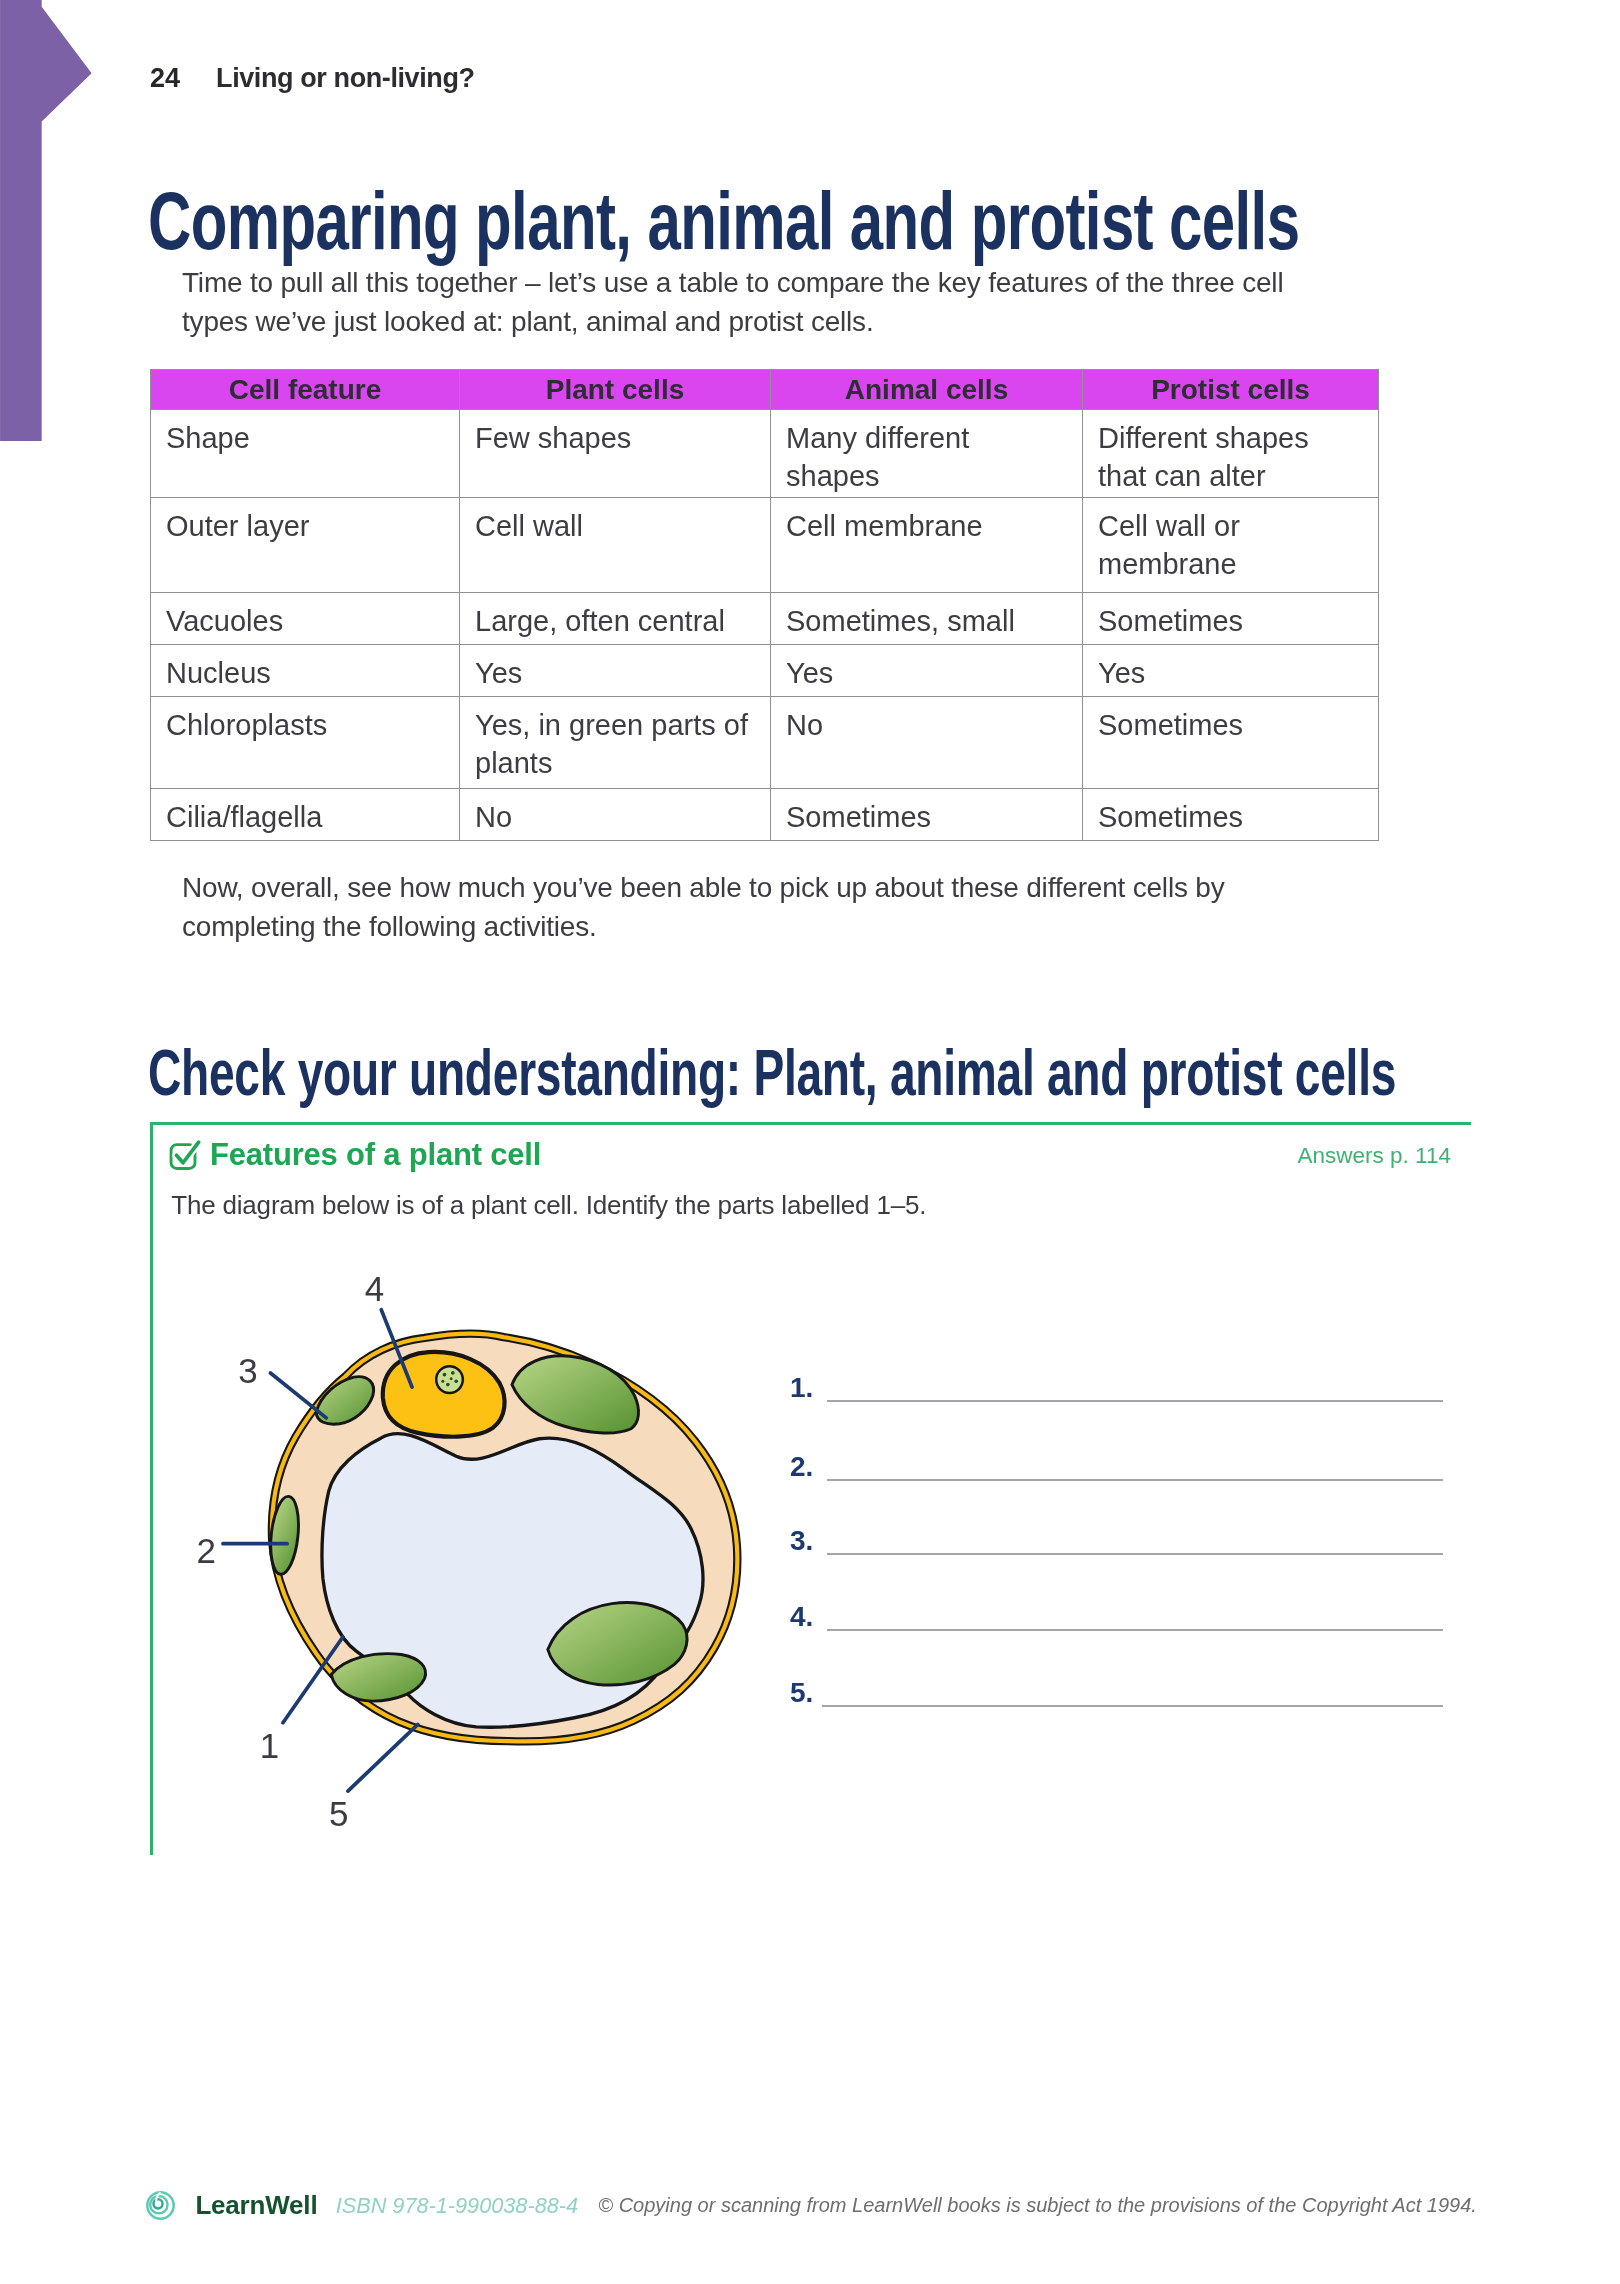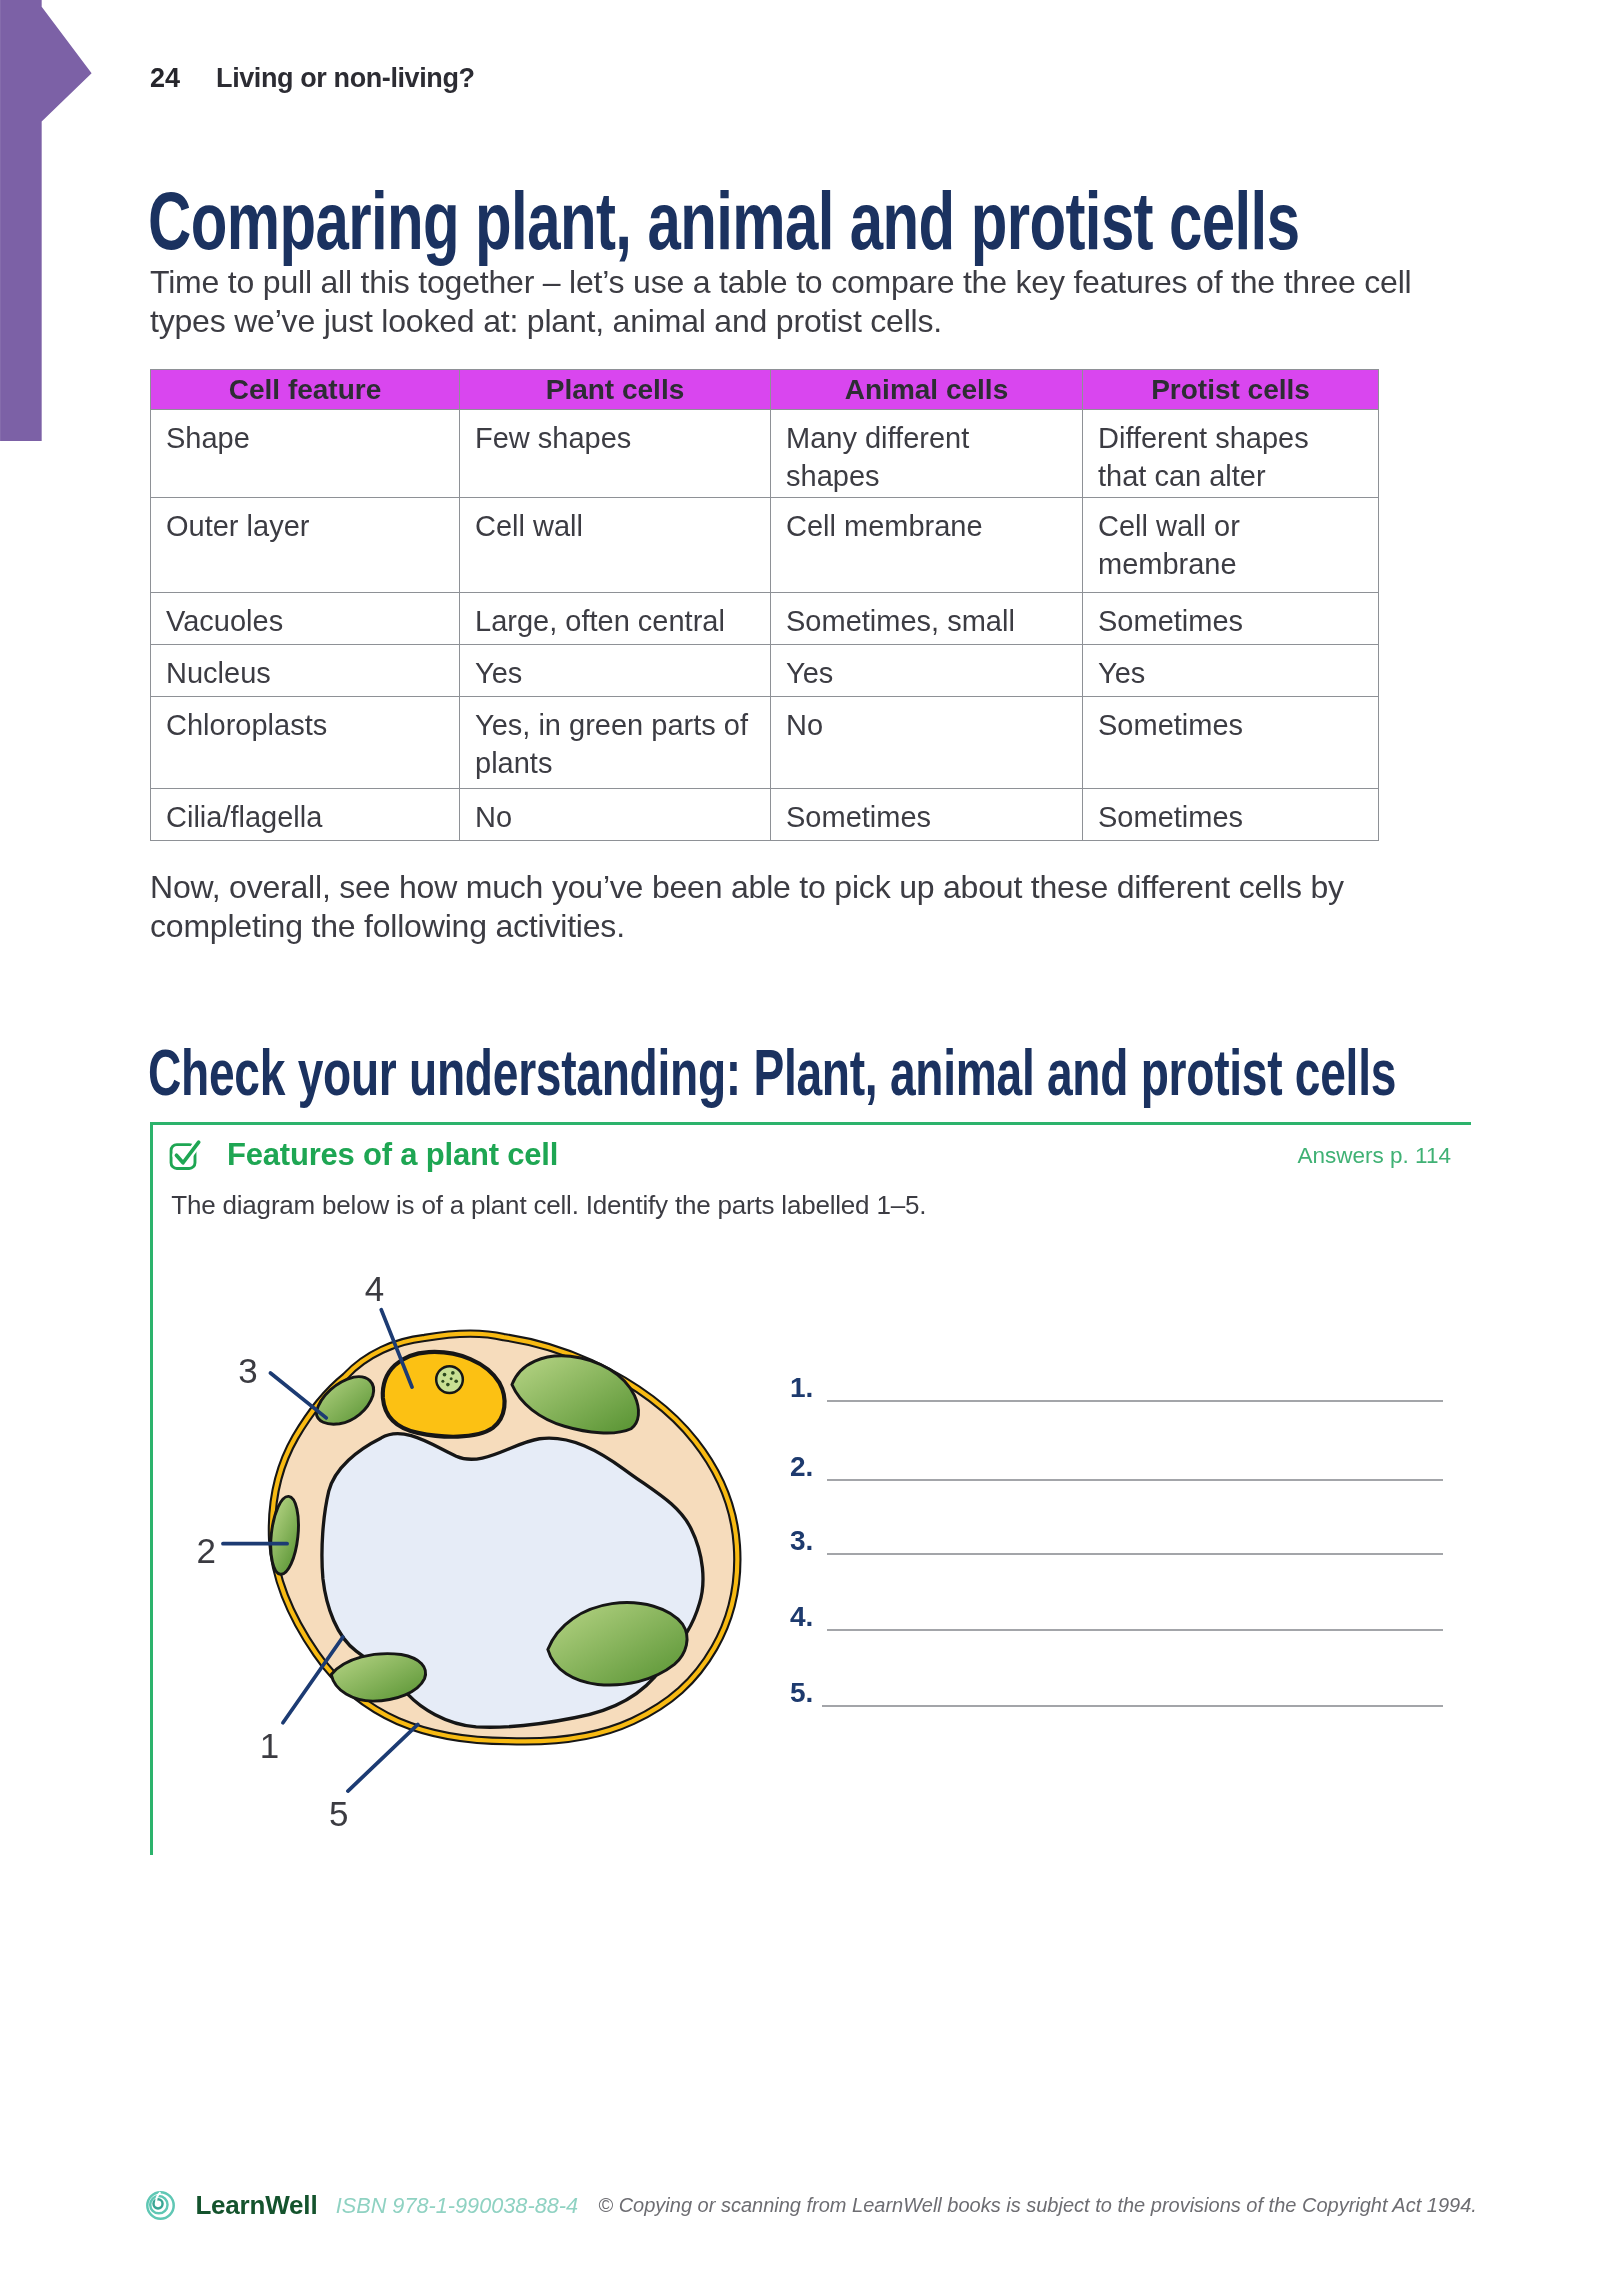--- a/index.html
+++ b/index.html
@@ -14,36 +14,36 @@
   #runhead{left:150px;top:63px;display:flex;gap:36px;align-items:baseline;
            font-size:27px;font-weight:bold;color:#26262c;}
   #runhead .chapter{font-weight:bold;color:#2c2c33;letter-spacing:-0.4px;}
 
   
   .h1{left:148px;top:175px;font-size:81px;font-weight:bold;color:#1b3260;
       transform:scaleX(.74);transform-origin:left top;white-space:nowrap;letter-spacing:-0.8px;}
   .h2{left:148px;top:1035px;font-size:65px;font-weight:bold;color:#1b3260;
       transform:scaleX(.71);transform-origin:left top;white-space:nowrap;letter-spacing:-0.4px;}
 
-  .body-text{font-size:32px;line-height:39px;color:#3c3c43;letter-spacing:-0.2px;white-space:nowrap;}
+  .body-text{font-size:28px;line-height:39px;color:#3c3c43;letter-spacing:-0.2px;white-space:nowrap;margin-left:32px;}
   #intro{left:150px;top:263px;}
   #after-table{left:150px;top:868px;}
 
   
   #cmp-table{left:150px;top:369px;border-collapse:collapse;table-layout:fixed;}
   #cmp-table th,#cmp-table td{border:1.7px solid #8e9196;}
   #cmp-table th{background:#d946ef;font-size:28px;font-weight:bold;color:#2d2d33;
                 text-align:center;vertical-align:middle;height:39px;padding:0;}
   #cmp-table td{font-size:29px;color:#3c3c43;vertical-align:top;text-align:left;
                 padding:9.2px 13.3px 0 15px;line-height:38px;}
 
   
   #activity-box{left:150px;top:1122px;width:1318px;height:730px;
                 border-left:3.3px solid #2cb36c;border-top:3.3px solid #2cb36c;}
-  #act-title{left:15px;top:11.7px;display:flex;align-items:center;gap:24px;}
+  #act-title{left:15px;top:11.7px;display:flex;align-items:center;gap:7px;}
   #act-title .t{font-size:31px;font-weight:bold;color:#1ea653;letter-spacing:-0.2px;}
   #answers-ref{right:20px;top:18.3px;font-size:22.5px;color:#3fb174;}
   #instruction{left:18.3px;top:65px;font-size:26px;color:#3c3c43;white-space:nowrap;letter-spacing:-0.2px;}
 
   
   .ans-row{position:absolute;left:790px;width:653px;height:40px;
            display:flex;align-items:flex-end;gap:13.3px;}
   .ans-num{font-size:28px;font-weight:bold;color:#1d3a6e;line-height:28px;}
   .ans-line{flex:1;height:38px;border-bottom:2.5px solid #a3a5a9;}
 

